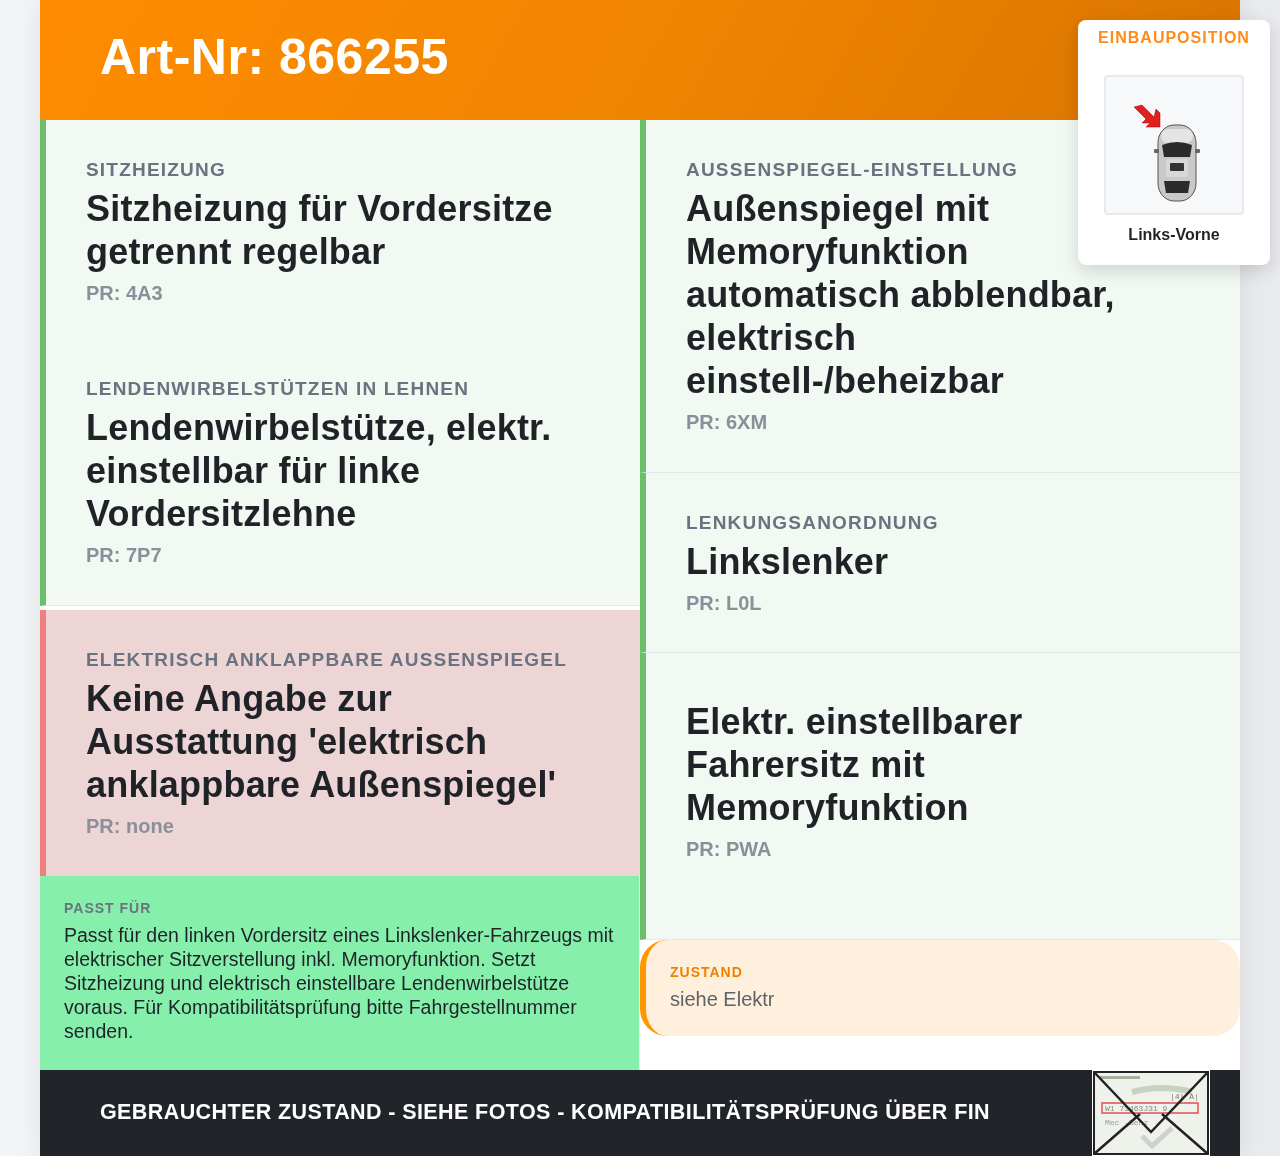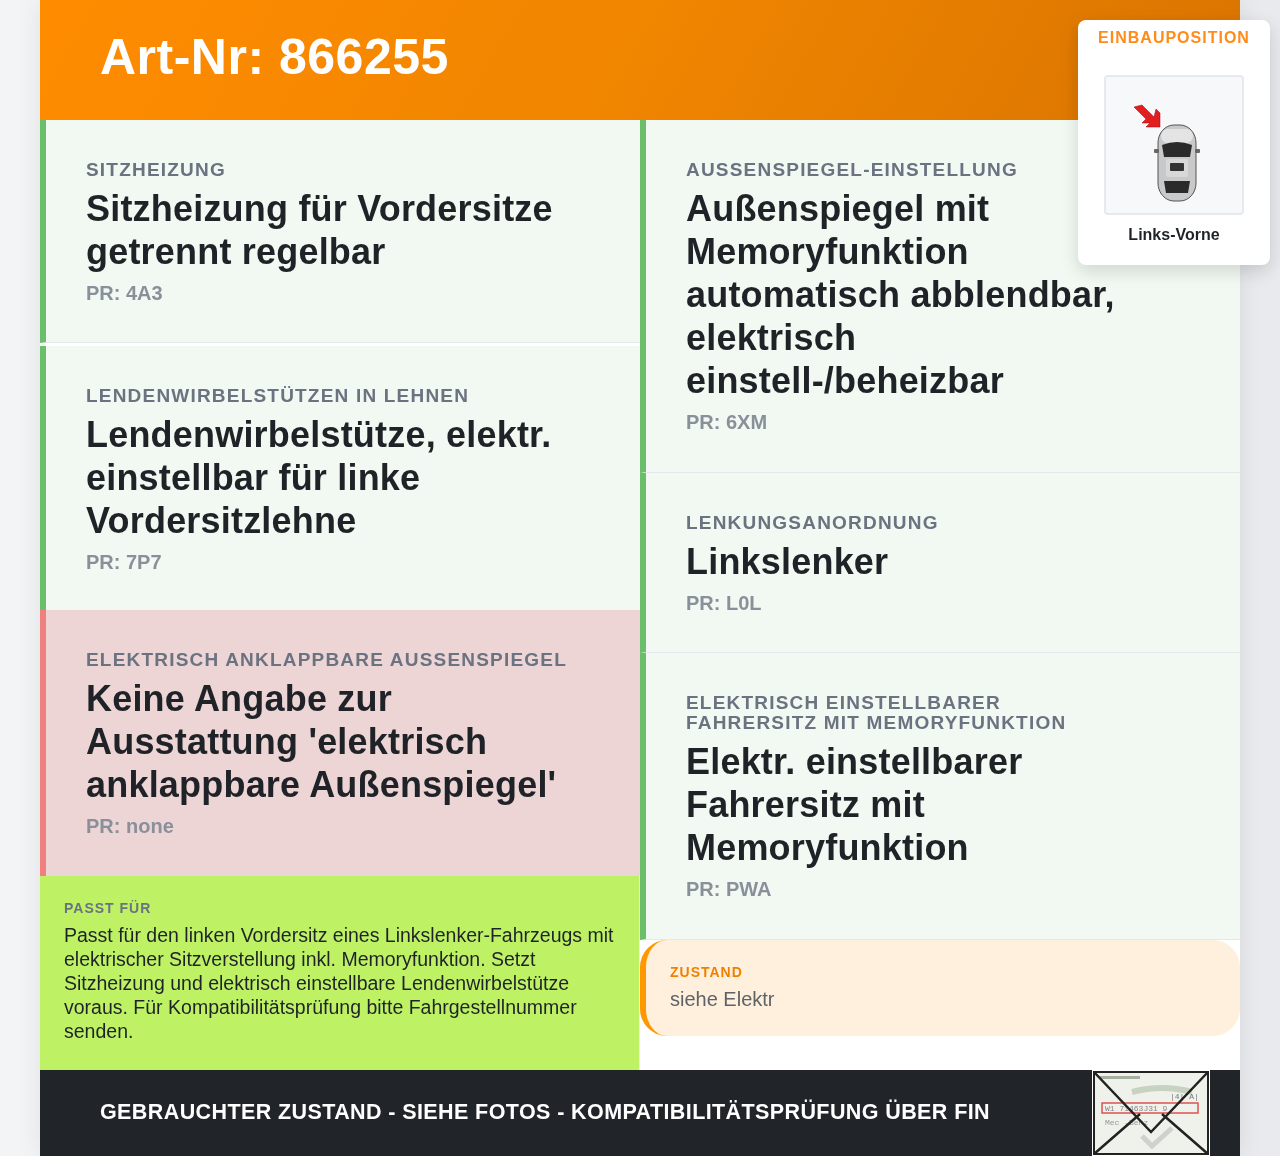--- a/index.html
+++ b/index.html
@@ -40,21 +40,21 @@
     text-transform: uppercase; line-height: 20px;
   }
   .card-value {
     font-size: 36px; font-weight: bold; color: #1f2328; line-height: 43px;
     margin-top: 7px; letter-spacing: 0.2px;
   }
   .card-pr { font-size: 20px; color: #8a9099; margin-top: 10px; line-height: 20px; font-weight: bold; }
 
   .passt {
     position: absolute; left: 0; top: 756px; width: 600px; height: 194px;
-    background: #bef264; border-right: 1px solid #eceff1;
+    background: #86efac; border-right: 1px solid #eceff1;
   }
   .passt-label {
     position: absolute; left: 24px; top: 24px;
     font-size: 14px; font-weight: bold; color: #6b7280; letter-spacing: 1px;
   }
   .passt-text {
     position: absolute; left: 24px; top: 47px; width: 560px;
     font-size: 19.5px; color: #1f2328; line-height: 24px; font-weight: 500;
   }
 
@@ -114,21 +114,21 @@
 
   <div class="col col-left">
     <div class="card" style="top:0; height:223px;">
       <div class="inner" style="top:40px;">
         <div class="card-label">SITZHEIZUNG</div>
         <div class="card-value">Sitzheizung für Vordersitze getrennt regelbar</div>
         <div class="card-pr">PR: 4A3</div>
       </div>
     </div>
 
-    <div class="card" style="top:226px; height:267px;">
+    <div class="card" style="top:219px; height:267px;">
       <div class="inner" style="top:40px;">
         <div class="card-label">LENDENWIRBELSTÜTZEN IN LEHNEN</div>
         <div class="card-value">Lendenwirbelstütze, elektr. einstellbar für linke Vordersitzlehne</div>
         <div class="card-pr">PR: 7P7</div>
       </div>
     </div>
 
     <div class="card red" style="top:490px; height:267px;">
       <div class="inner" style="top:40px;">
         <div class="card-label">ELEKTRISCH ANKLAPPBARE AUSSENSPIEGEL</div>
@@ -155,21 +155,20 @@
     <div class="card" style="top:353px; height:180px;">
       <div class="inner" style="top:40px;">
         <div class="card-label">LENKUNGSANORDNUNG</div>
         <div class="card-value">Linkslenker</div>
         <div class="card-pr">PR: L0L</div>
       </div>
     </div>
 
     <div class="card" style="top:533px; height:287px;">
       <div class="inner" style="top:40px; right:130px;">
-        <div class="card-label">ELEKTRISCH EINSTELLBARER FAHRERSITZ MIT MEMORYFUNKTION</div>
         <div class="card-value">Elektr. einstellbarer Fahrersitz mit Memoryfunktion</div>
         <div class="card-pr">PR: PWA</div>
       </div>
     </div>
 
     <div class="zustand">
       <div class="zustand-label">ZUSTAND</div>
       <div class="zustand-value">siehe Elektr</div>
     </div>
   </div>

